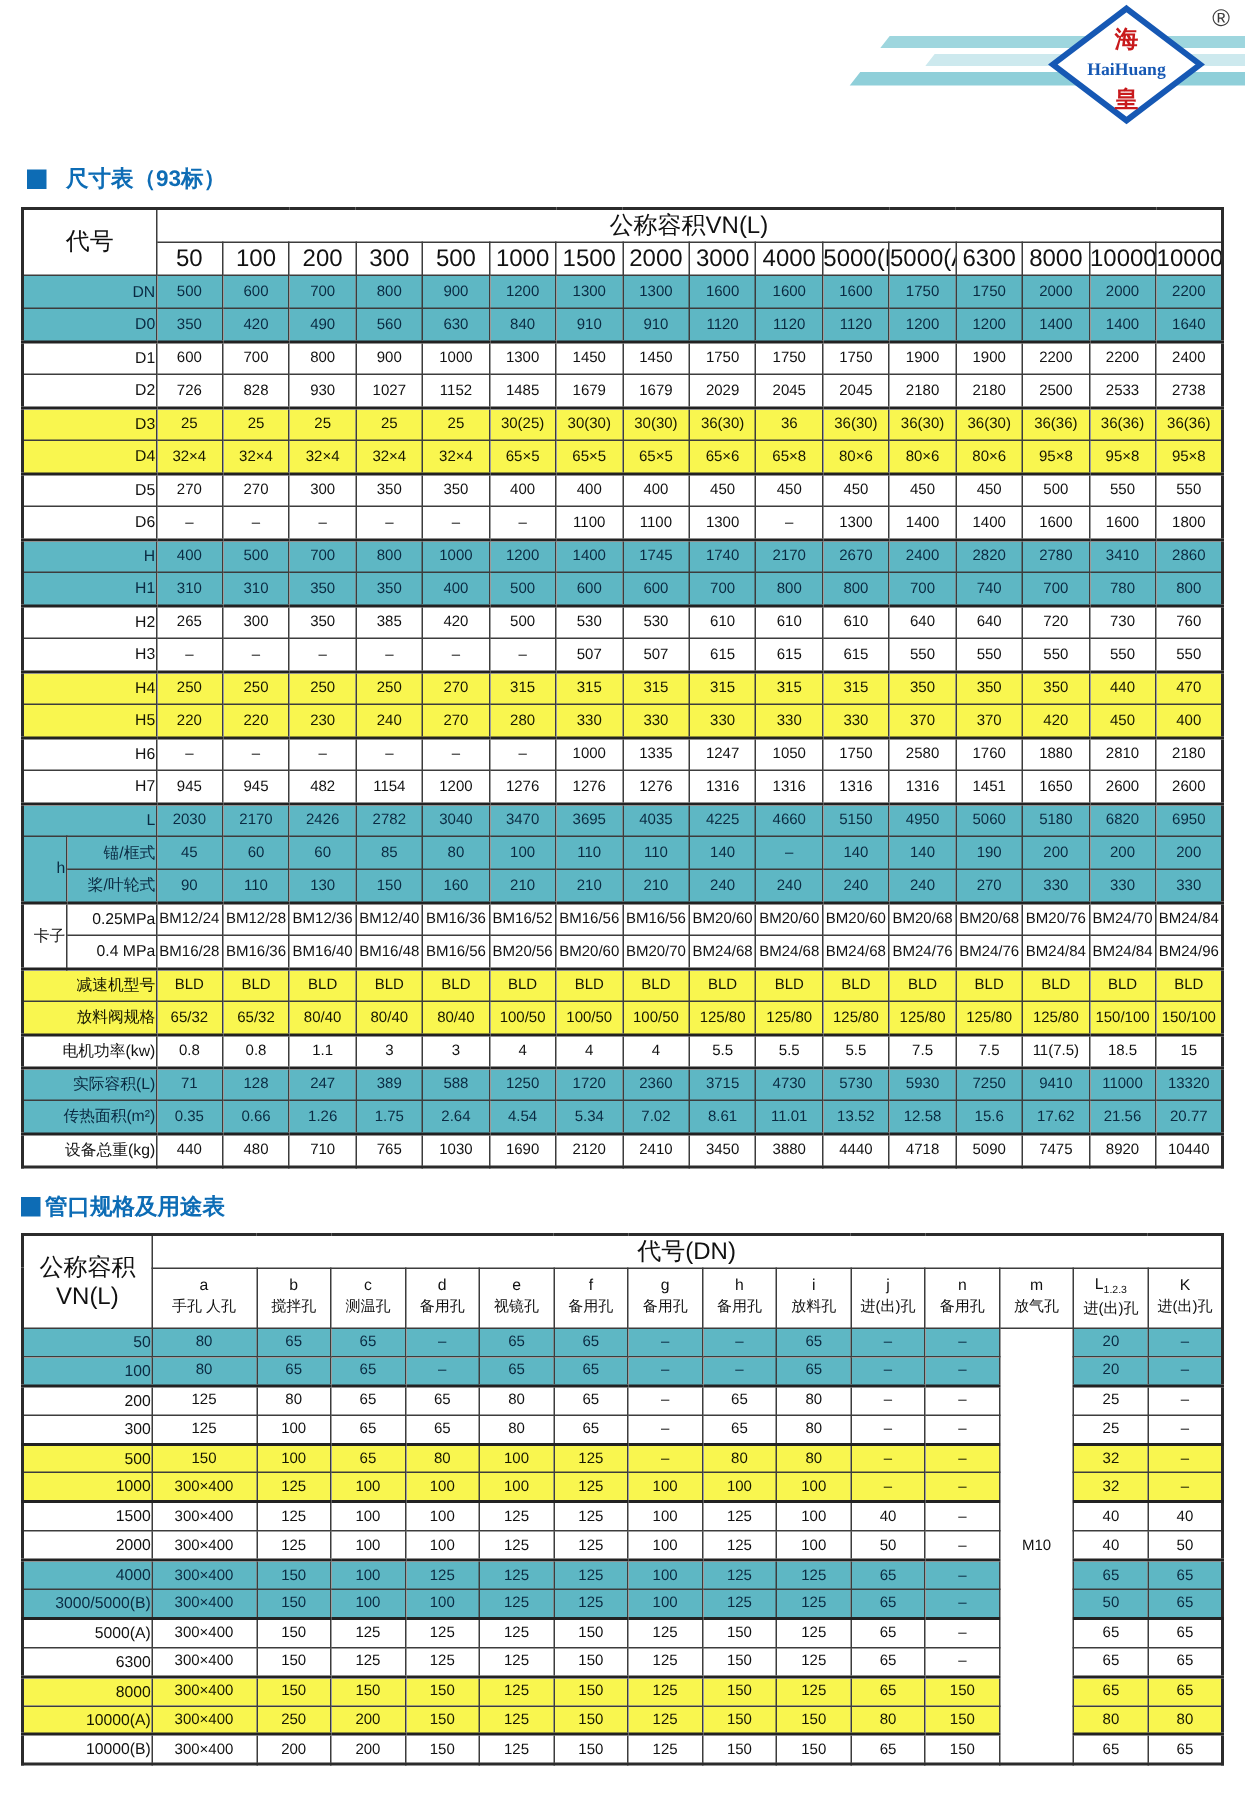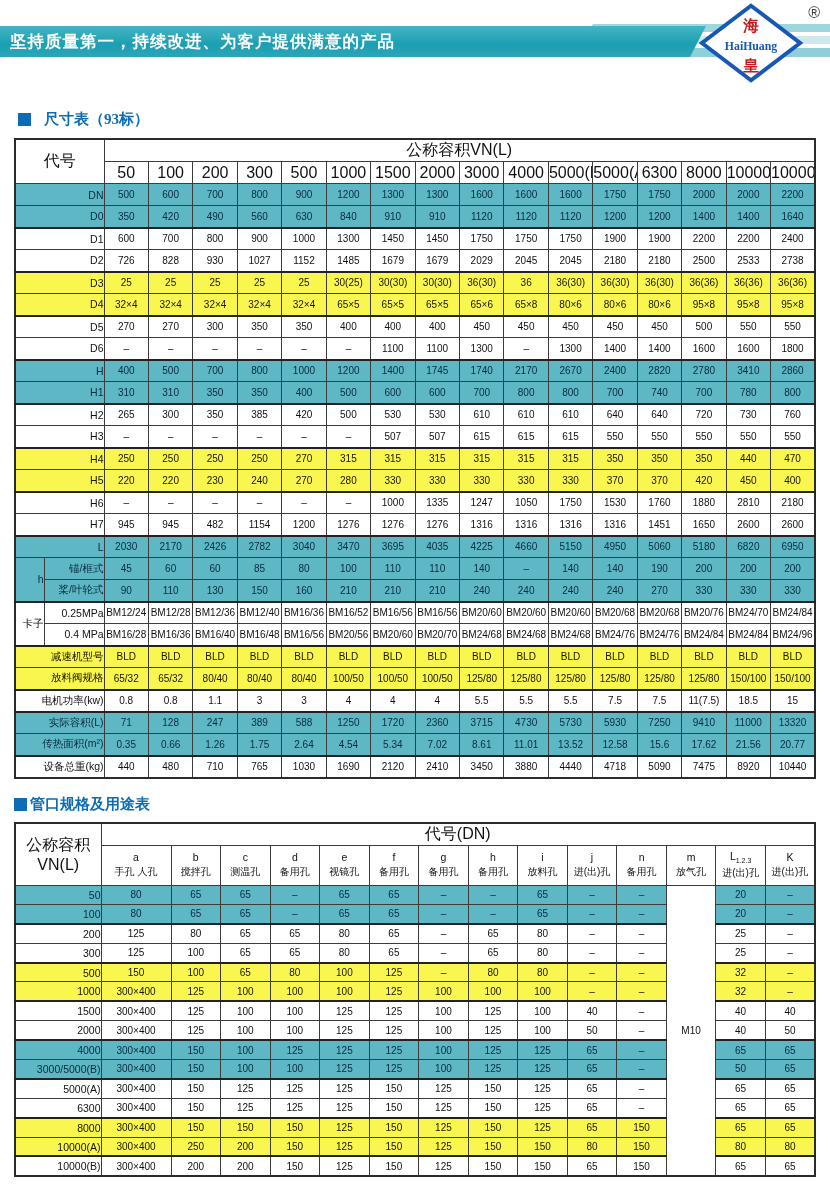--- a/index.html
+++ b/index.html
@@ -24,21 +24,21 @@
   .streak.s2 { top:36px; left:620px; width:300px; height:8px; background:#cde9ee; }
   .streak.s3 { top:48px; left:570px; width:360px; height:9px; background:#8fcfd9; }
   .logo { position:absolute; top:2px; right:26px; width:106px; height:82px; z-index:3; }
   .logo svg { width:100%; height:100%; }
   .lt { text-anchor:middle; font-weight:bold; }
   .lt.red { fill:#c8191c; font-size:16px; }
   .lt.blue { fill:#1658b4; font-size:12px; font-family:"Liberation Serif","DejaVu Serif",serif; }
   .reg { position:absolute; top:4px; right:10px; font-size:16px; color:#3a3a3a; z-index:4; }
 
   
-  .sec { display:flex; align-items:center; color:#0d6cb5; font-weight:bold; font-size:15px;font-family:Liberation Serif, serif; }
+  .sec { display:flex; align-items:center; color:#0d6cb5; font-weight:bold; font-size:15px; }
   #sec1 { margin:14px 0 9px 18px; }
   #sec1 .bullet { margin-right:13px; }
   #sec2 { margin:16px 0 8px 14px; }
   #sec2 .bullet { margin-right:3px; }
   .bullet { width:13px; height:13px; background:#0d6cb5; flex:0 0 auto; }
 
   
   table { border-collapse:collapse; table-layout:fixed; width:802px; margin-left:14px; border:2px solid #2b2b2b; }
   td {
     border:1px solid #3c3c3c; text-align:center; vertical-align:middle;
@@ -56,23 +56,20 @@
   td.m-cell { background:#fff !important; color:#111 !important; }
   sub { font-size:7px; }
 </style>
 </head>
 <body>
 
 <div class="banner">
   <div class="streak s1"></div>
   <div class="streak s2"></div>
   <div class="streak s3"></div>
-  <div class="banner-bar">
-    <span>坚持质量第一，持续改进、为客户提供满意的产品</span>
-  </div>
   <div class="logo">
     <svg viewBox="0 0 108 82">
       <polygon points="54,3 104,41 54,79 4,41" fill="#ffffff" stroke="#1658b4" stroke-width="4"></polygon>
       <text x="54" y="29" class="lt red">海</text>
       <text x="54" y="48" class="lt blue">HaiHuang</text>
       <text x="54" y="70" class="lt red">皇</text>
     </svg>
   </div>
   <span class="reg">®</span>
 </div>
@@ -384,21 +381,21 @@
         <td>–</td>
         <td>–</td>
         <td>–</td>
         <td>–</td>
         <td>–</td>
         <td>1000</td>
         <td>1335</td>
         <td>1247</td>
         <td>1050</td>
         <td>1750</td>
-        <td>1530</td>
+        <td>2580</td>
         <td>1760</td>
         <td>1880</td>
         <td>2810</td>
         <td>2180</td>
       </tr>
       <tr class="white">
         <td colspan="2" class="lbl">H7</td>
         <td>945</td>
         <td>945</td>
         <td>482</td>

